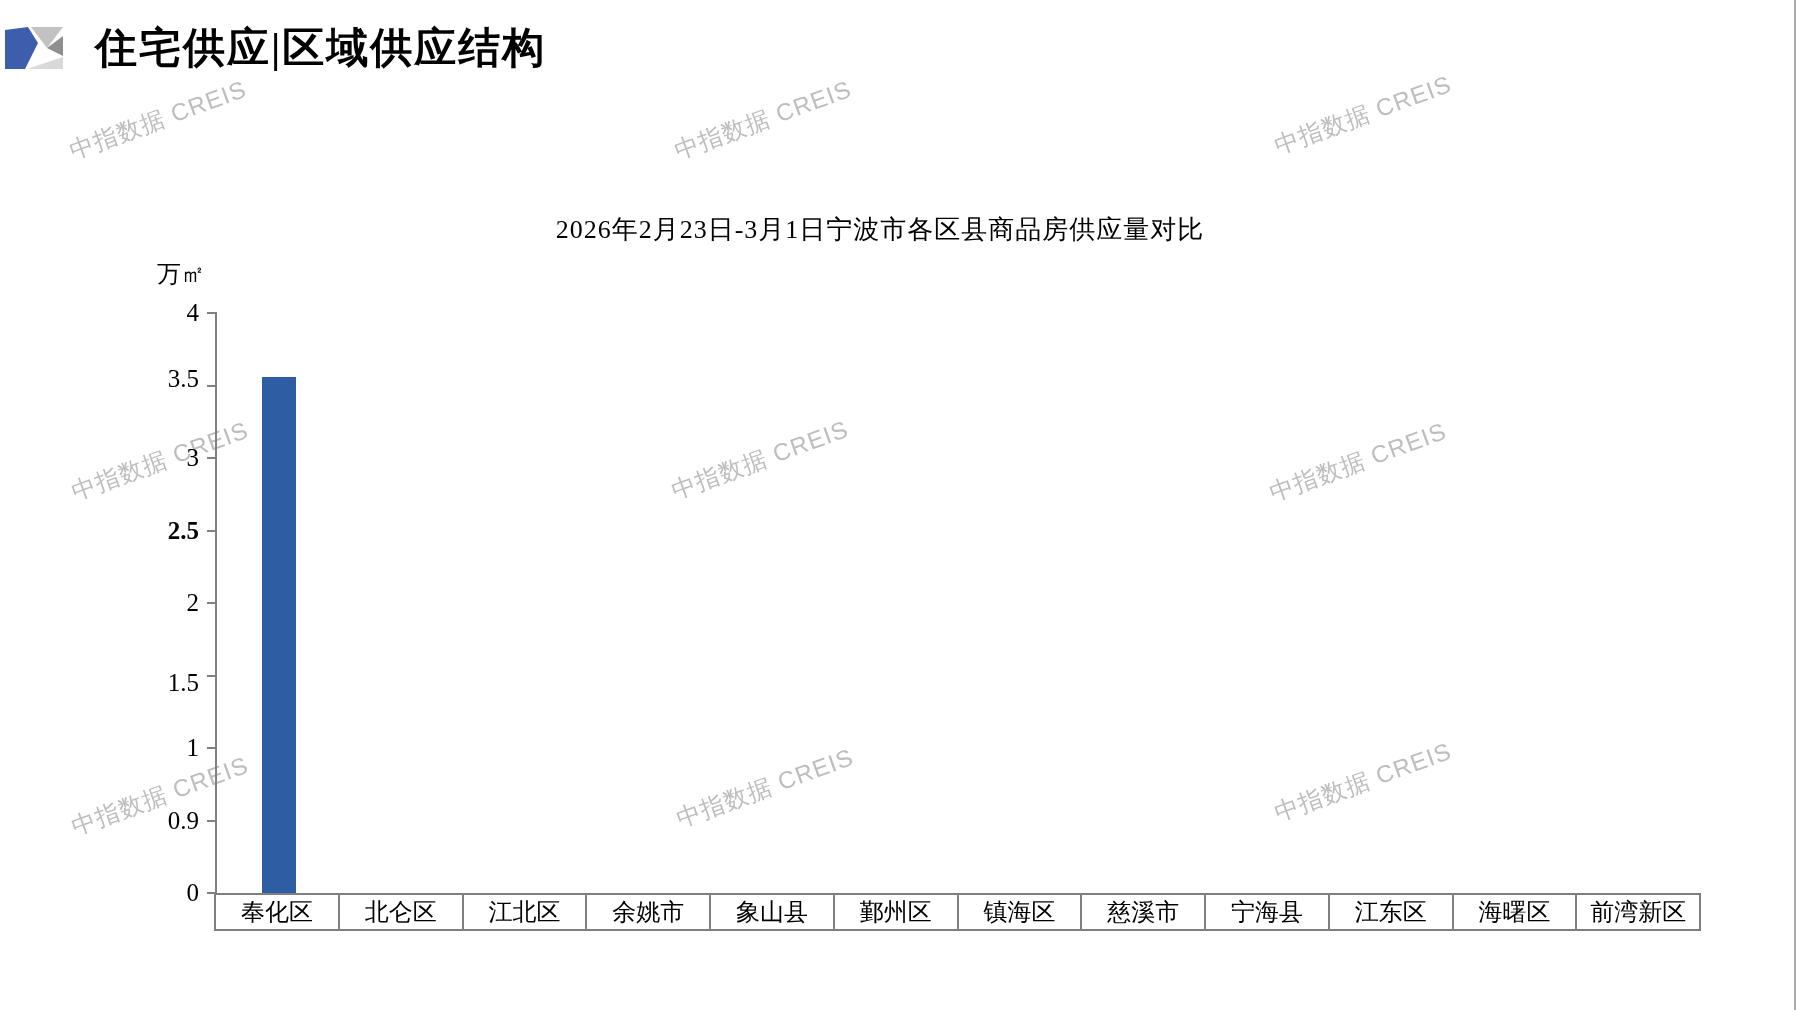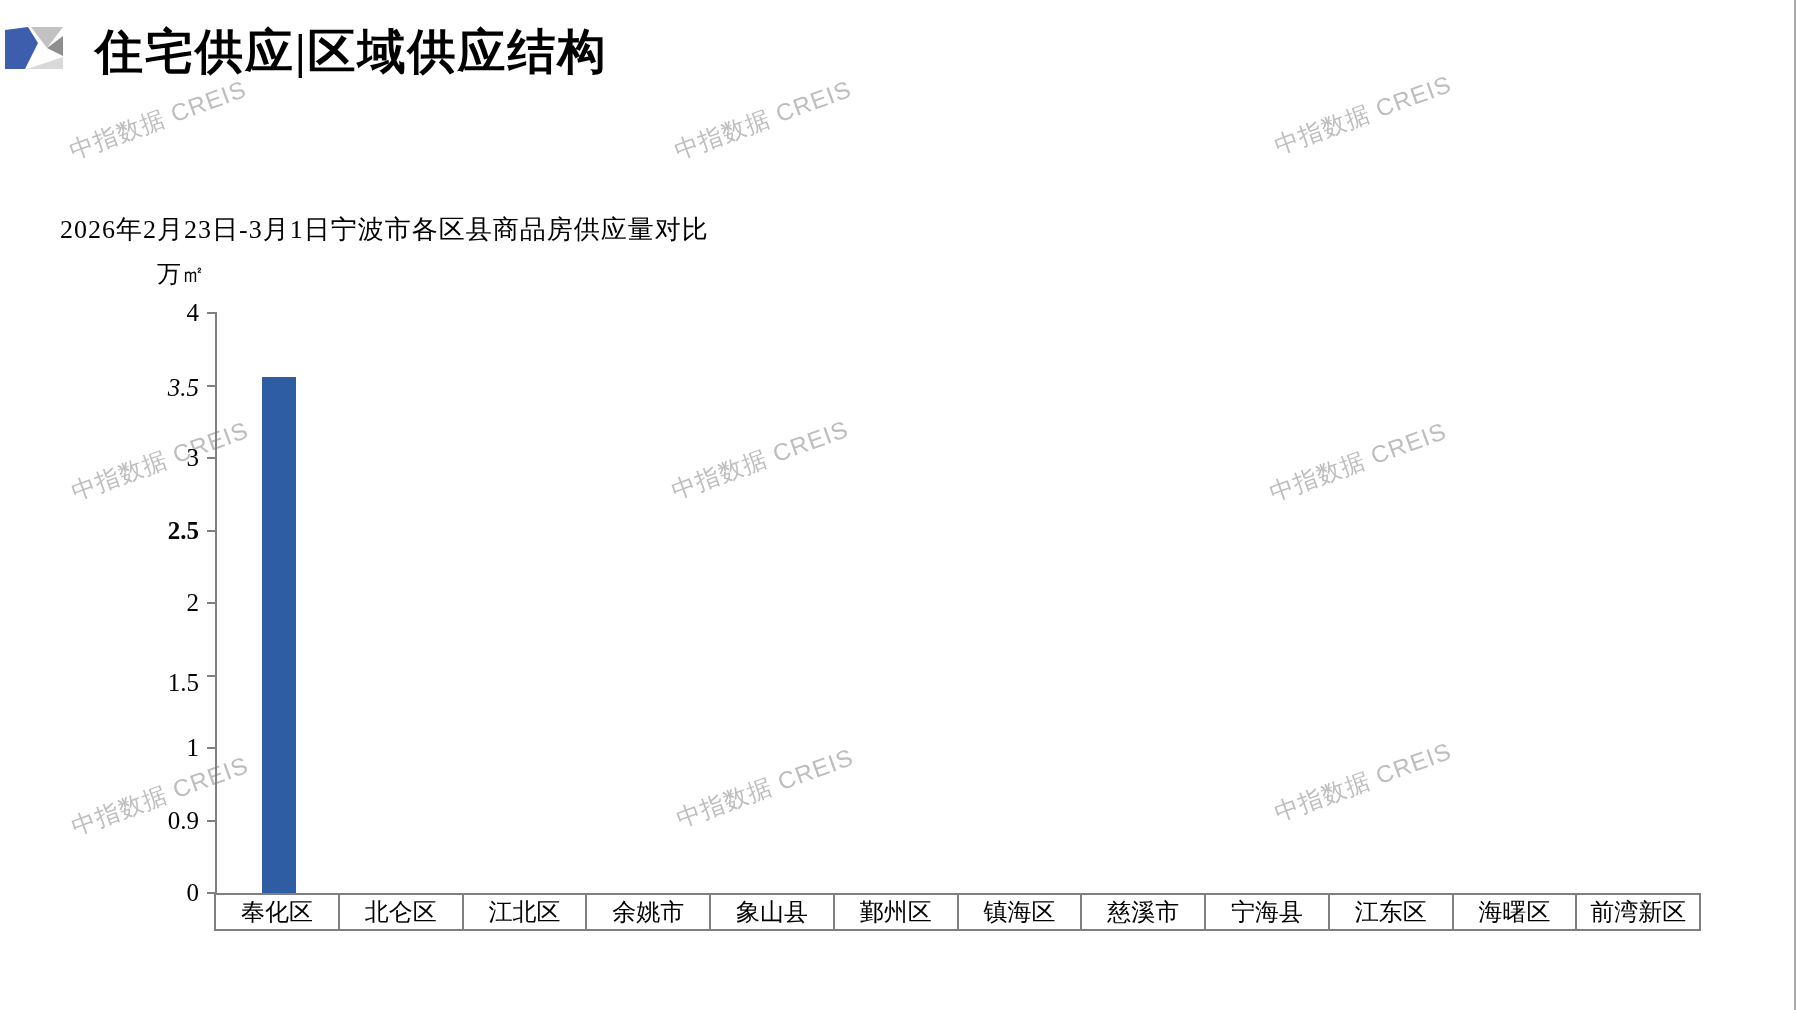--- a/index.html
+++ b/index.html
@@ -11,30 +11,30 @@
   .wm-layer{position:absolute;inset:0;z-index:1;}
   .watermark{
     position:absolute;white-space:nowrap;font-size:24px;letter-spacing:1px;
     font-family:"Liberation Sans","DejaVu Sans",sans-serif;
     transform:rotate(-20deg);transform-origin:center;
   }
   .content{position:absolute;inset:0;z-index:2;}
   
   .logo{position:absolute;left:5px;top:27px;width:58px;height:42px;}
   .page-title{
-    position:absolute;left:95px;top:20px;font-size:48px;font-weight:600;
+    position:absolute;left:95px;top:20px;font-size:42px;font-weight:600;
     letter-spacing:2px;white-space:nowrap;
   }
   .summary{
     position:absolute;left:72px;top:99px;width:1660px;font-size:26px;
     white-space:nowrap;letter-spacing:0.5px;
   }
   
   .chart-title{
-    position:absolute;left:60px;top:212px;width:1640px;
+    position:absolute;left:60px;top:212px;width:1640px;text-align:center;
     font-size:26px;letter-spacing:1px;
   }
   .unit-label{position:absolute;left:145px;top:258px;width:60px;text-align:right;font-size:24px;}
   .plot{
     position:absolute;left:215px;top:313px;width:1485px;height:580px;
     border-left:2px solid #808080;
   }
   .tick{position:absolute;left:-10px;width:10px;height:2px;background:#808080;}
   .ytick-label{
     position:absolute;left:-88px;width:70px;text-align:right;font-size:25px;line-height:32px;
@@ -96,21 +96,21 @@
         <div class="ytick-label" style="top: 419px;">1</div>
         <div class="tick" style="top: 361.5px; background: rgb(128, 128, 128);"></div>
         <div class="ytick-label" style="top: 354px;">1.5</div>
         <div class="tick" style="top: 289px; background: rgb(128, 128, 128);"></div>
         <div class="ytick-label" style="top: 274px;">2</div>
         <div class="tick" style="top: 216.5px; background: rgb(128, 128, 128);"></div>
         <div class="ytick-label" style="top: 201.5px; font-weight: bold;">2.5</div>
         <div class="tick" style="top: 144px; background: rgb(128, 128, 128);"></div>
         <div class="ytick-label" style="top: 129px;">3</div>
         <div class="tick" style="top: 71.5px; background: rgb(128, 128, 128);"></div>
-        <div class="ytick-label" style="top: 59px; font-style: italic;">3.5</div>
+        <div class="ytick-label" style="top: 50px;">3.5</div>
         <div class="tick" style="top: -1px; background: rgb(128, 128, 128);"></div>
         <div class="ytick-label" style="top: -16px;">4</div>
         <div class="bar" style="left: 44.875px; height: 516.2px; background: rgb(47, 93, 163);"></div>
       </div>
 
     <table class="data-table">
       <colgroup id="table-cols">
           <col style="width: 100px;">
           <col style="width: 123.75px;">
           <col style="width: 123.75px;">

